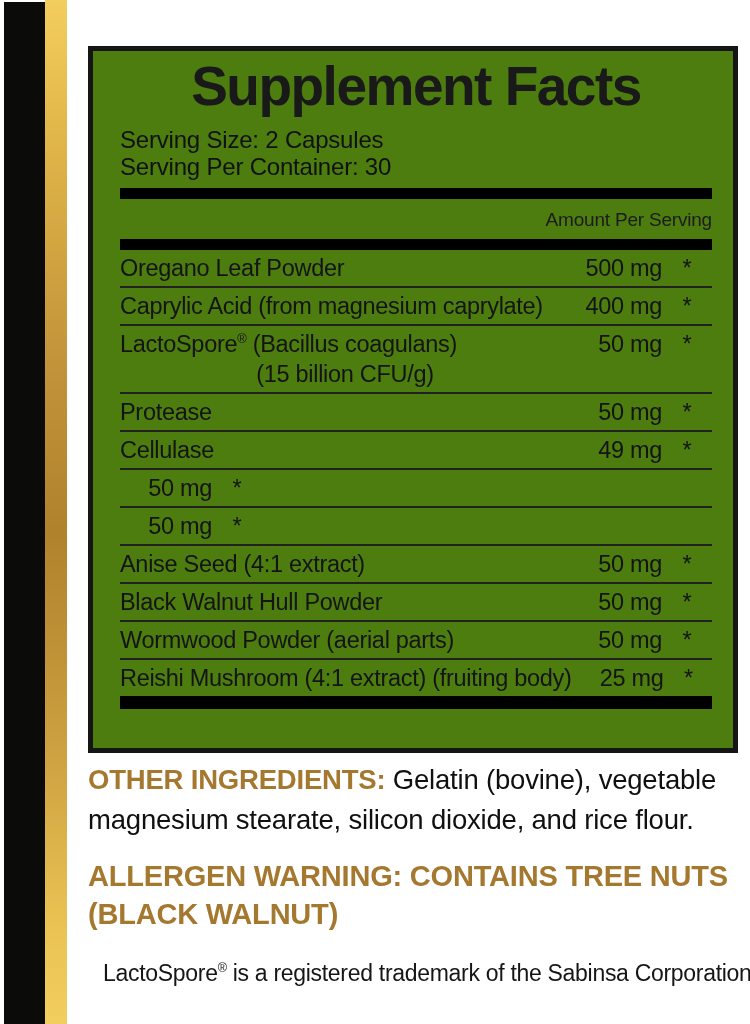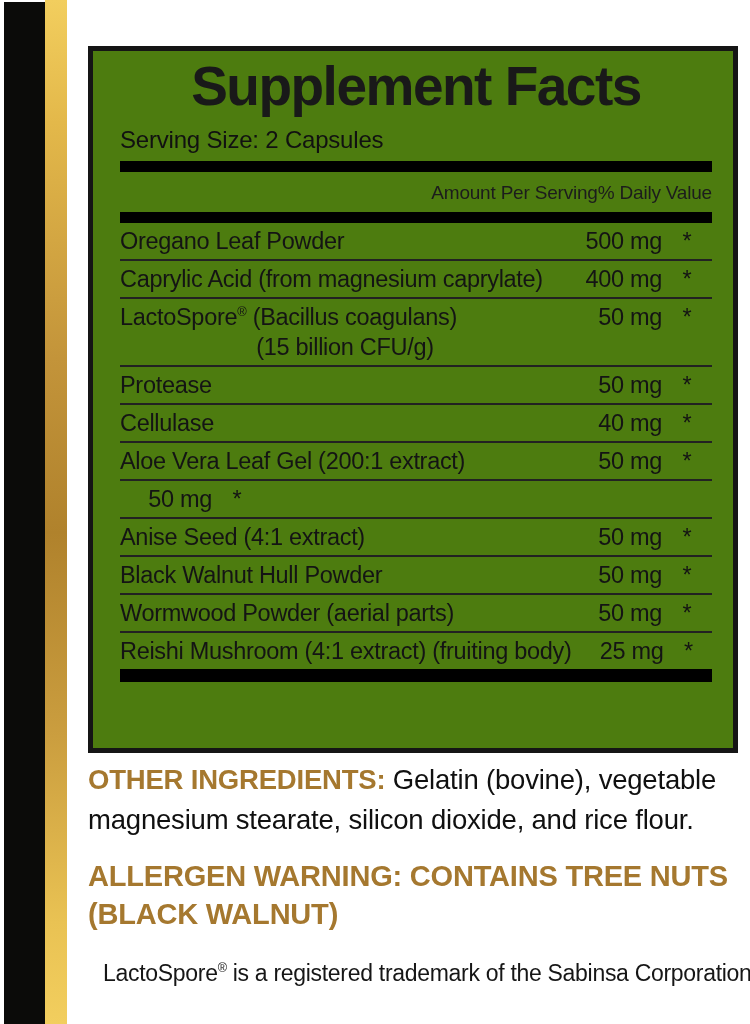--- a/index.html
+++ b/index.html
@@ -62,24 +62,24 @@
 </style>
 </head>
 <body style="--gold: #A5782F; --stripe-light: #F2CE5E; --stripe-dark: #B0822C;">
 
 <div class="stripe-black"></div>
 <div class="stripe-gold"></div>
 
 <div class="panel">
   <h1 class="title">Supplement Facts</h1>
   <div class="serving">Serving Size: 2 Capsules</div>
+  <div class="serving">Serving Per Container: 30</div>
   <div class="bar thin-bar"></div>
   <div class="head-row">
     <span>Amount Per Serving</span>
-    <span>% Daily Value</span>
   </div>
   <div class="bar thin-bar" style="margin-top:0;"></div>
   <div class="rows" id="rows">
       <div class="row">
         <div class="name">Oregano Leaf Powder</div>
         <div class="amt">500 mg</div>
         <div class="dv">*</div>
       </div>
       <div class="row">
         <div class="name">Caprylic Acid (from magnesium caprylate)</div>
@@ -91,25 +91,24 @@
         <div class="amt">50 mg</div>
         <div class="dv">*</div>
       </div>
       <div class="row">
         <div class="name">Protease</div>
         <div class="amt">50 mg</div>
         <div class="dv">*</div>
       </div>
       <div class="row">
         <div class="name">Cellulase</div>
-        <div class="amt">40 mg</div>
+        <div class="amt">49 mg</div>
         <div class="dv">*</div>
       </div>
       <div class="row">
-        <div class="name">Aloe Vera Leaf Gel (200:1 extract)</div>
         <div class="amt">50 mg</div>
         <div class="dv">*</div>
       </div>
       <div class="row">
         <div class="amt">50 mg</div>
         <div class="dv">*</div>
       </div>
       <div class="row">
         <div class="name">Anise Seed (4:1 extract)</div>
         <div class="amt">50 mg</div>

